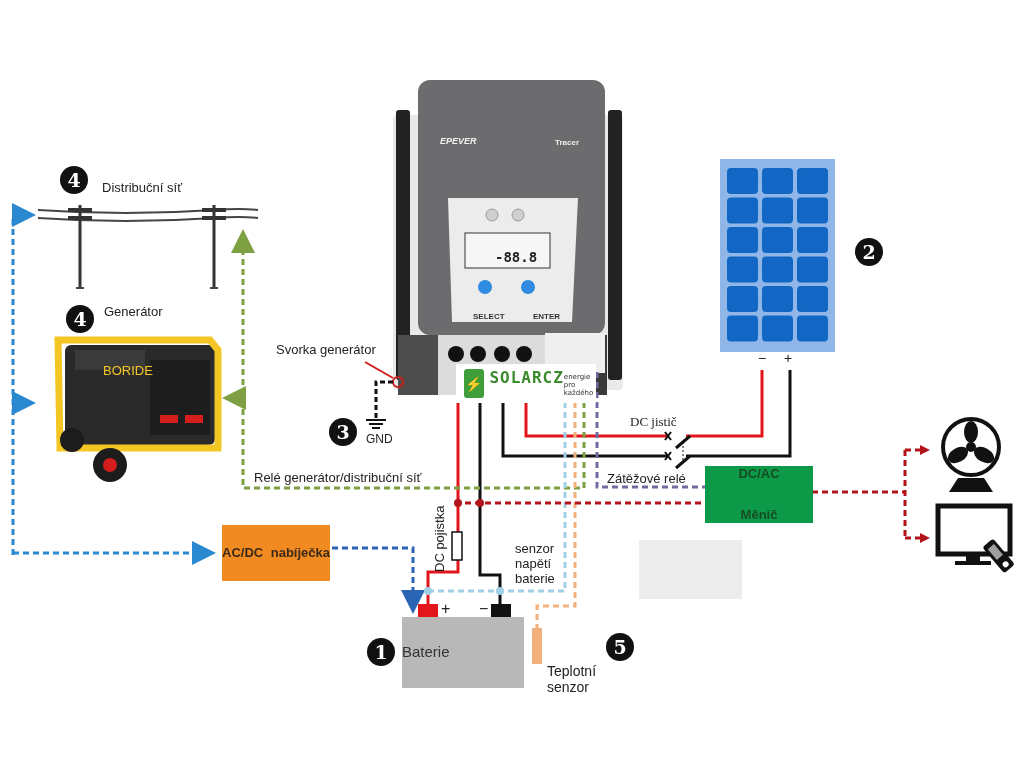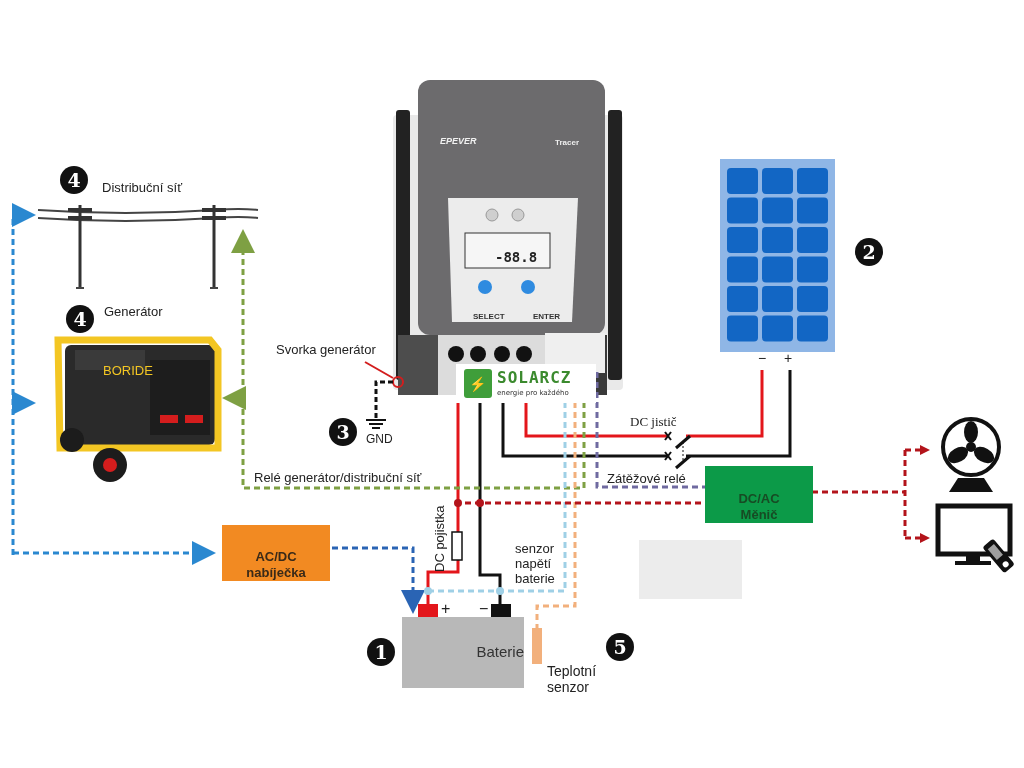--- a/index.html
+++ b/index.html
@@ -1,27 +1,27 @@
 <!DOCTYPE html>
 <html><head>
 <meta charset="utf-8">
 <style>
   html, body { margin:0; padding:0; background:#ffffff; }
   body { width:1024px; height:768px; position:relative; overflow:hidden; font-family:"Liberation Sans", sans-serif; }
   svg.diagram { position:absolute; left:0; top:0; }
   .lbl { position:absolute; font-family:"Liberation Sans", sans-serif; color:#222; font-size:13px; white-space:nowrap; line-height:1.15; }
   .badge { position:absolute; width:28px; height:28px; border-radius:50%; background:#111; color:#fff; font-family:"DejaVu Serif", serif; font-weight:bold; font-size:19px; display:flex; align-items:center; justify-content:center; }
-  .box { position:absolute; display:flex; align-items:center; justify-content:flex-end; text-align:center; font-weight:bold; font-size:13px; line-height:1.25; }
+  .box { position:absolute; display:flex; align-items:center; justify-content:space-between; text-align:center; font-weight:bold; font-size:13px; line-height:1.25; }
   .orange { background:#f28a22; color:#3a2a18; }
   .green { background:#0c9a48; color:#174b24; }
   .battery { background:#b8b8b8; color:#333; font-weight:normal; font-size:15px; }
   .placeholder { background:#ececec; }
   .logo { position:absolute; left:456px; top:364px; width:140px; height:39px; background:#fff; display:flex; align-items:center; }
   .logo-mark { width:28px; height:29px; margin-left:8px; background:#3f9e3a; border-radius:3px; display:flex; align-items:center; justify-content:center; color:#e6f03a; font-size:14px; }
-  .logo-text { margin-left:5px; display:flex; flex-direction:column; }
+  .logo-text { margin-left:5px; display:flex; flex-direction:row; }
   .logo-name { font-family:"DejaVu Sans Mono", monospace; font-weight:bold; font-size:16px; color:#3b8a2e; letter-spacing:1px; line-height:1; }
   .logo-slogan { font-family:"DejaVu Sans", sans-serif; font-size:7px; color:#333; margin-top:3px; }
   .ctl-text { position:absolute; font-family:"Liberation Sans", sans-serif; font-weight:bold; color:#eee; font-size:8px; }
   .vert { position:absolute; transform:rotate(-90deg); transform-origin:left top; font-size:13px; color:#222; white-space:nowrap; }
 </style>
 </head>
 <body>
 
 <svg class="diagram" width="1024" height="768" viewBox="0 0 1024 768">
   <defs>
@@ -227,21 +227,21 @@
   <div>senzor</div>
 </div>
 <div class="badge" style="left:606px;top:633px;">5</div>
 
 <div class="badge" style="left:367px;top:638px;">1</div>
 
 <div class="badge" style="left:855px;top:238px;">2</div>
 <div class="lbl" style="left:758px;top:350px;font-size:14px;">−</div>
 <div class="lbl" style="left:784px;top:350px;font-size:14px;">+</div>
 
-<div class="box orange" style="left:222px;top:525px;width:108px;height:56px;flex-direction:column;">
+<div class="box orange" style="left:222px;top:525px;width:108px;height:56px;flex-direction:row;">
   <div>AC/DC</div>
   <div>nabíječka</div>
 </div>
 <div class="box green" style="left:705px;top:466px;width:108px;height:57px;flex-direction:column;">
   <div>DC/AC</div>
   <div>Měnič</div>
 </div>
 <div class="box battery" style="left:402px;top:617px;width:122px;height:71px;">Baterie</div>
 <div class="box placeholder" style="left:639px;top:540px;width:103px;height:59px;"></div>
 

